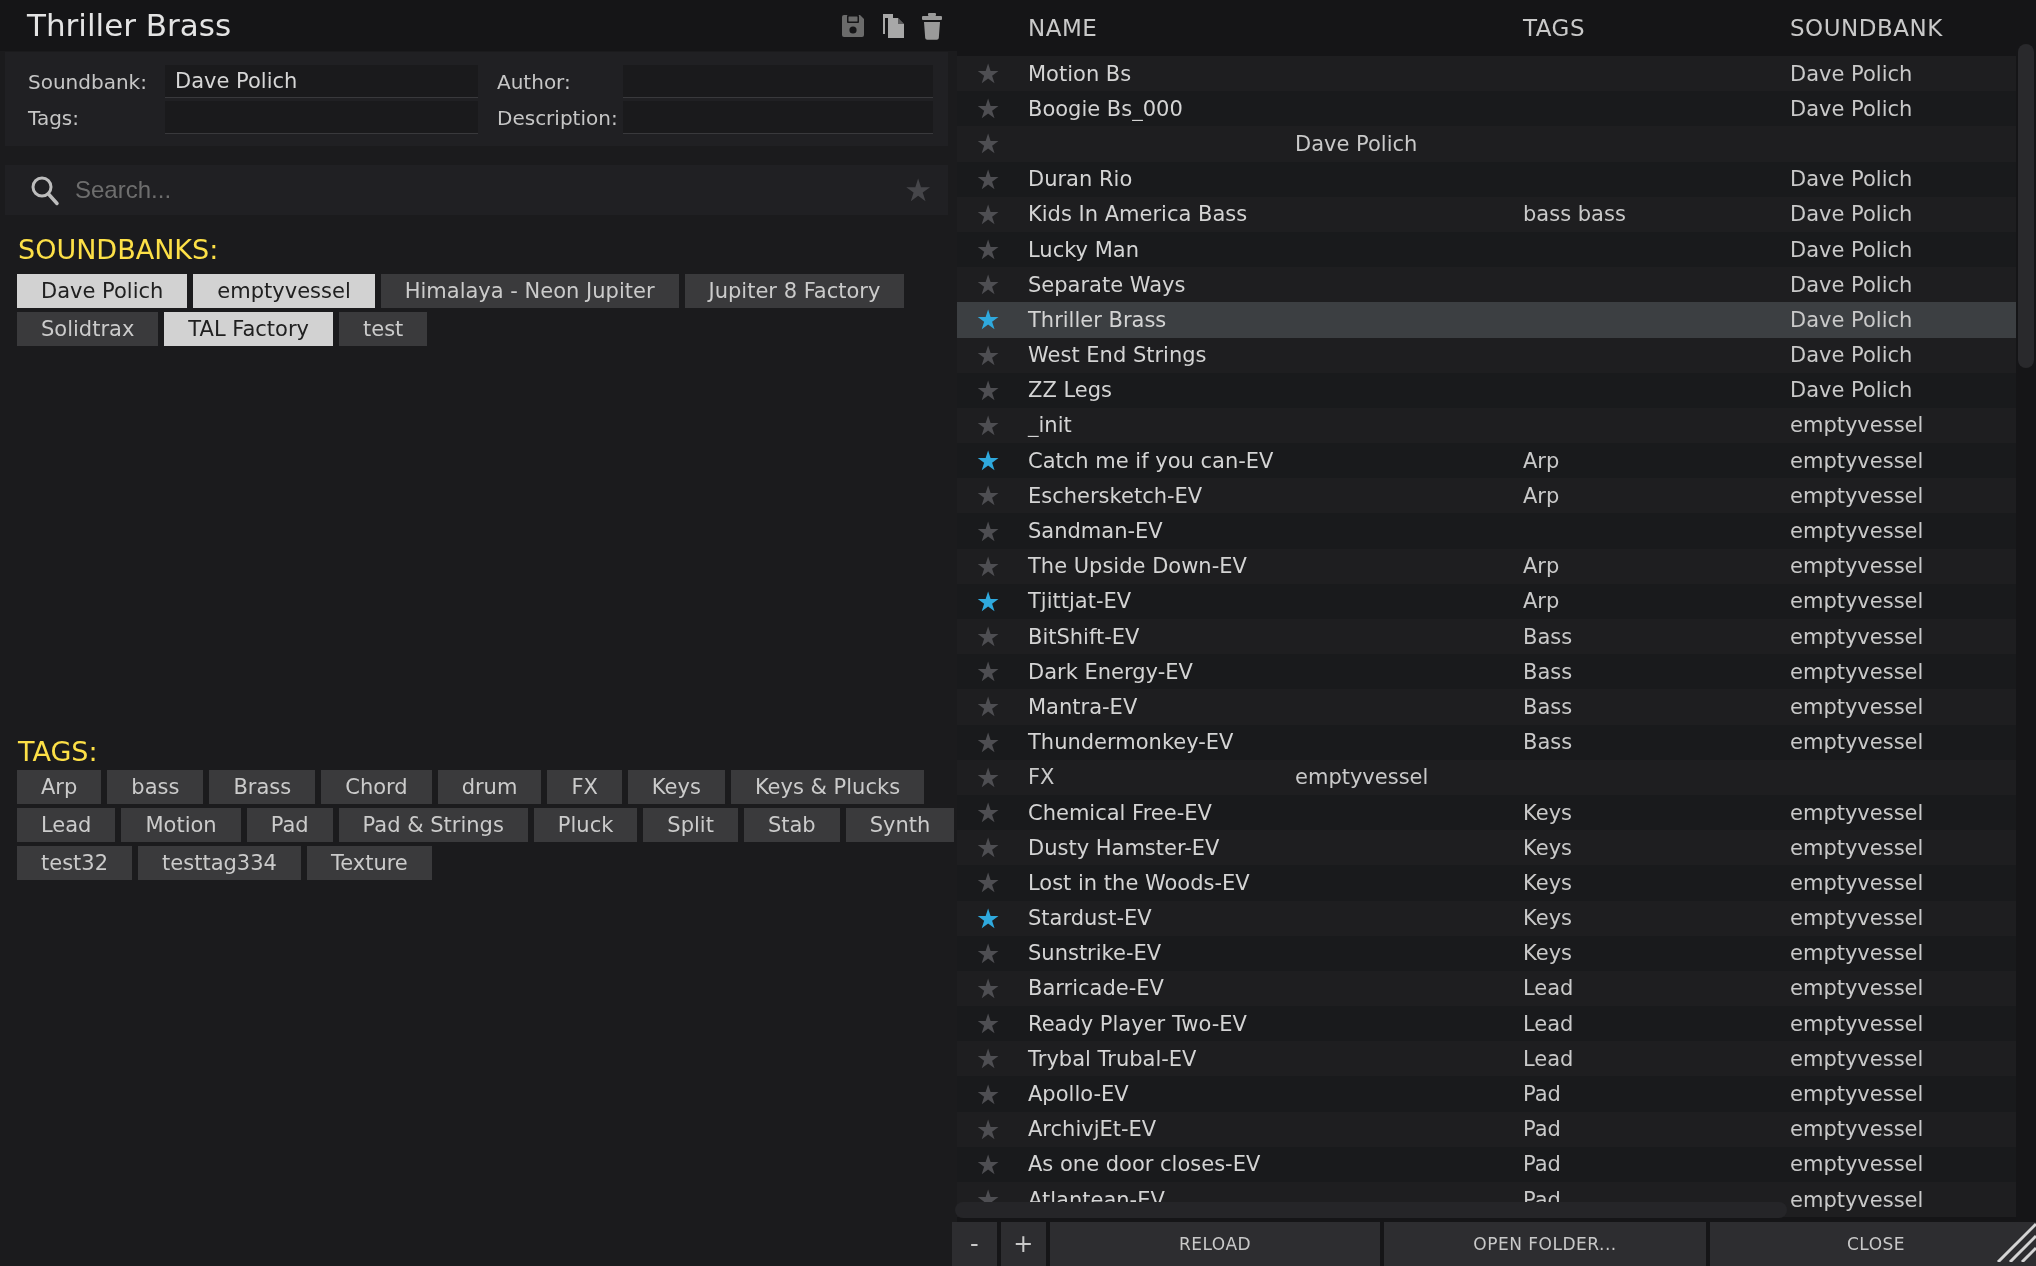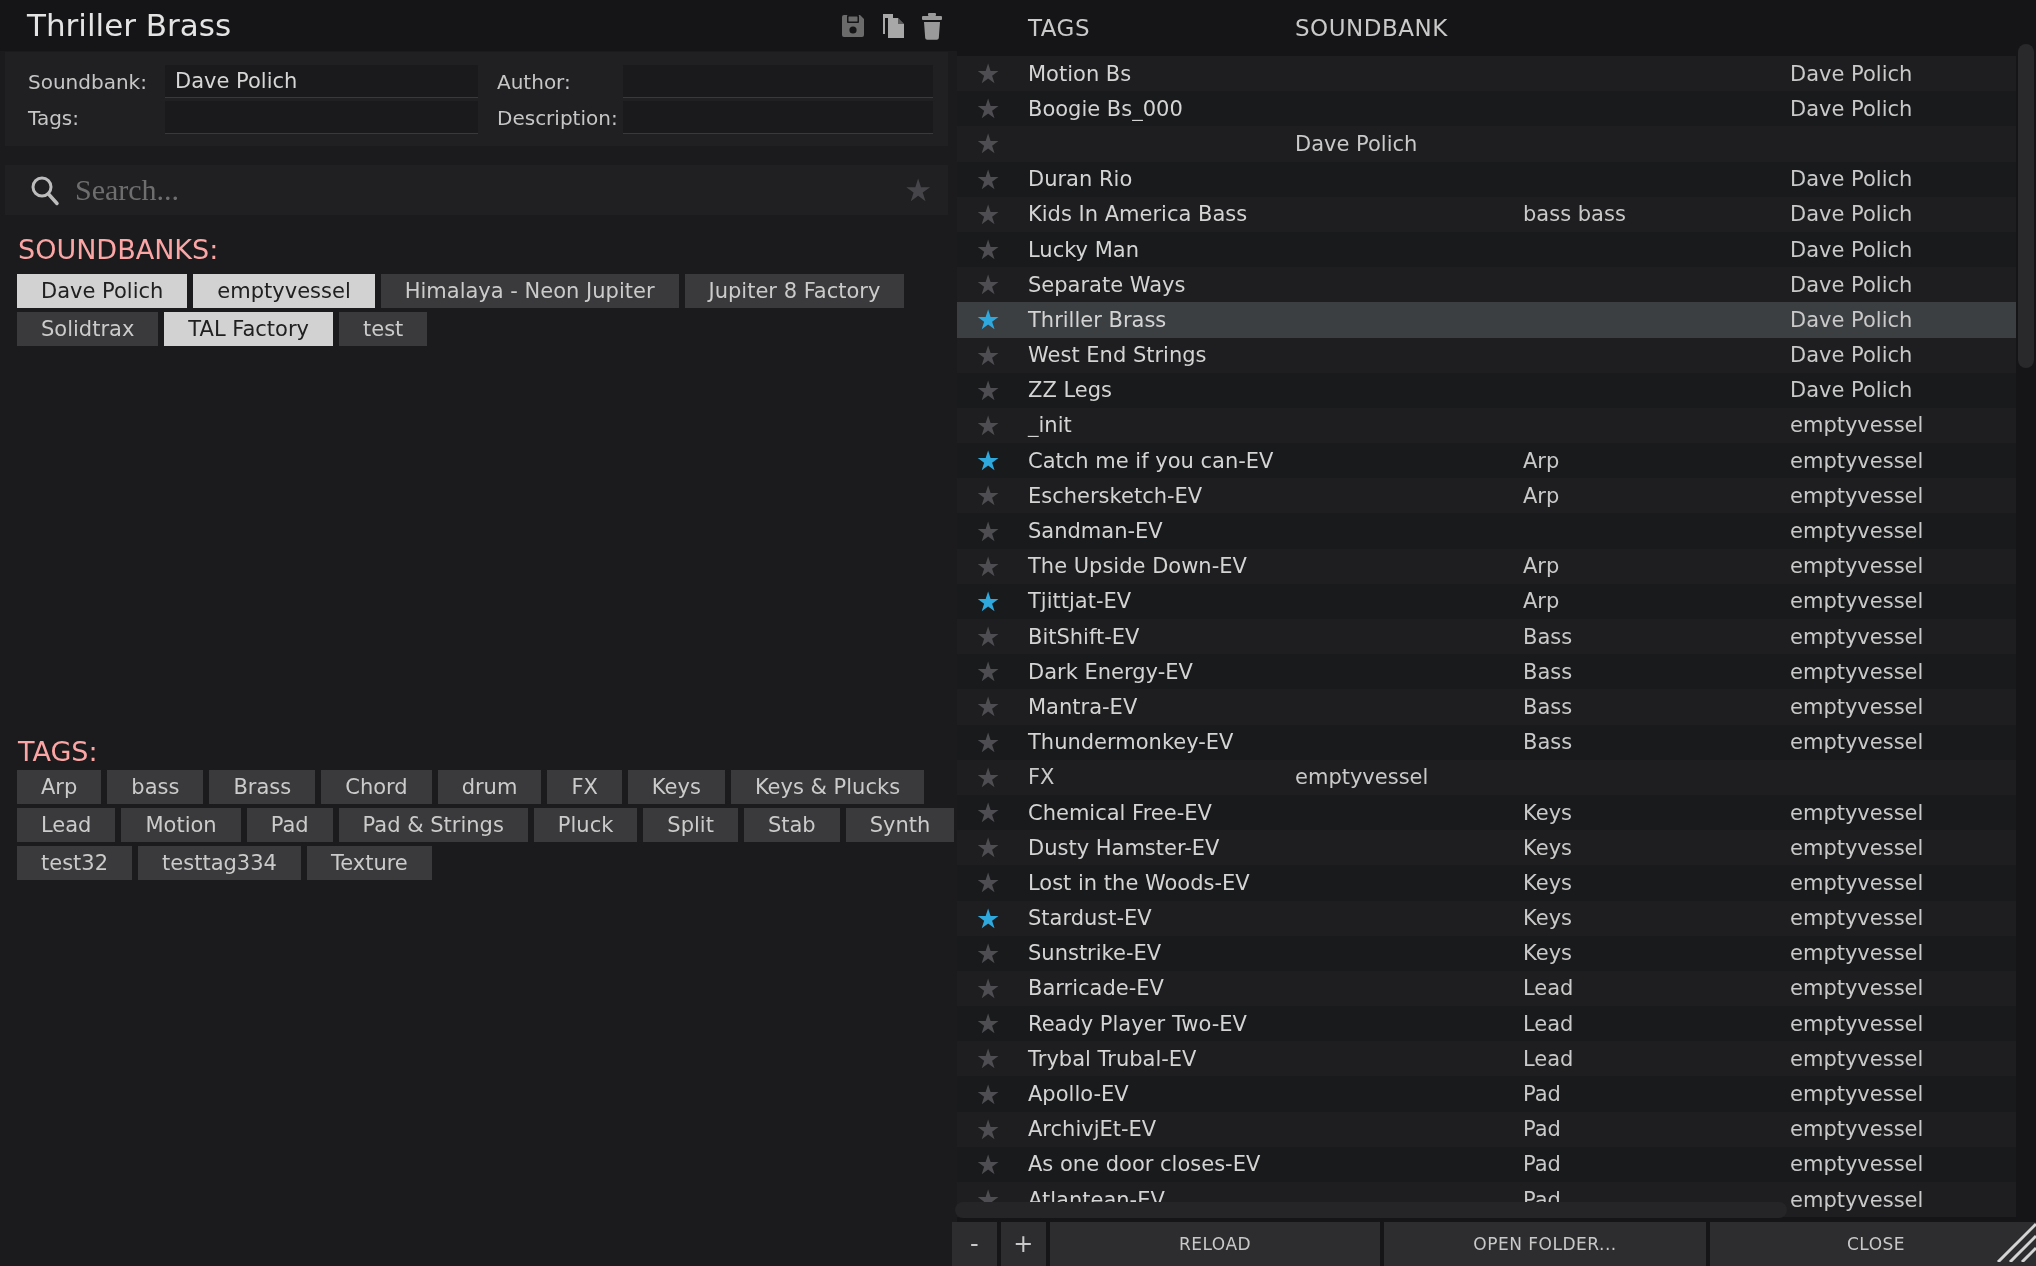--- a/index.html
+++ b/index.html
@@ -21,27 +21,27 @@
   .f-input {
     position:absolute; height:33px; background:#1a1a1c; border:none;
     border-bottom:1px solid #39393c; color:#d6d6d6; font-size:21px;
     font-family:"DejaVu Sans","Liberation Sans",sans-serif; padding:0 10px; outline:none;
   }
 
   .search-panel { position:absolute; left:5px; top:165px; width:943px; height:50px; background:#202023; }
   .search-icon { position:absolute; left:23px; top:9px; }
   .search-input {
     position:absolute; left:70px; top:0; width:780px; height:50px; background:transparent;
-    border:none; outline:none; color:#d6d6d6; font-size:30px;
-    font-family:Liberation Serif, serif;
+    border:none; outline:none; color:#d6d6d6; font-size:24px;
+    font-family:Liberation Sans, sans-serif;
   }
   .search-input::placeholder { color:#6e6e6e; }
   .search-fav { position:absolute; right:16px; top:6px; font-size:31px; color:#46464a; line-height:38px; }
 
-  .heading { position:absolute; left:18px; font-size:27px; color:#fca5a5; }
+  .heading { position:absolute; left:18px; font-size:27px; color:#fde047; }
   .heading-soundbanks { top:234px; }
   .heading-tags { top:736px; }
 
   .chip-rows { position:absolute; left:17px; }
   .chip-rows-soundbanks { top:274px; }
   .chip-rows-tags { top:770px; }
   .chip-row { display:flex; gap:6px; margin-bottom:4px; }
   .chip {
     height:34px; line-height:34px; padding:0 24px; background:#3a3a3c; color:#cbcbcb;
     font-size:21px; white-space:nowrap; text-align:center;
@@ -179,20 +179,21 @@
           <span class="chip">test32</span>
           <span class="chip">testtag334</span>
           <span class="chip">Texture</span>
         </div>
       </div>
   </div>
 
   <div class="right-panel">
     <div class="table-header">
       <span class="cell-star"></span>
+      <span class="cell-name">NAME</span>
       <span class="cell-tags">TAGS</span>
       <span class="cell-bank">SOUNDBANK</span>
     </div>
 
     <div class="list" id="preset-list">
         <div class="prow">
           <span class="cell-star">★</span>
           <span class="cell-name">Motion Bs</span>
           <span class="cell-tags"></span>
           <span class="cell-bank">Dave Polich</span>

